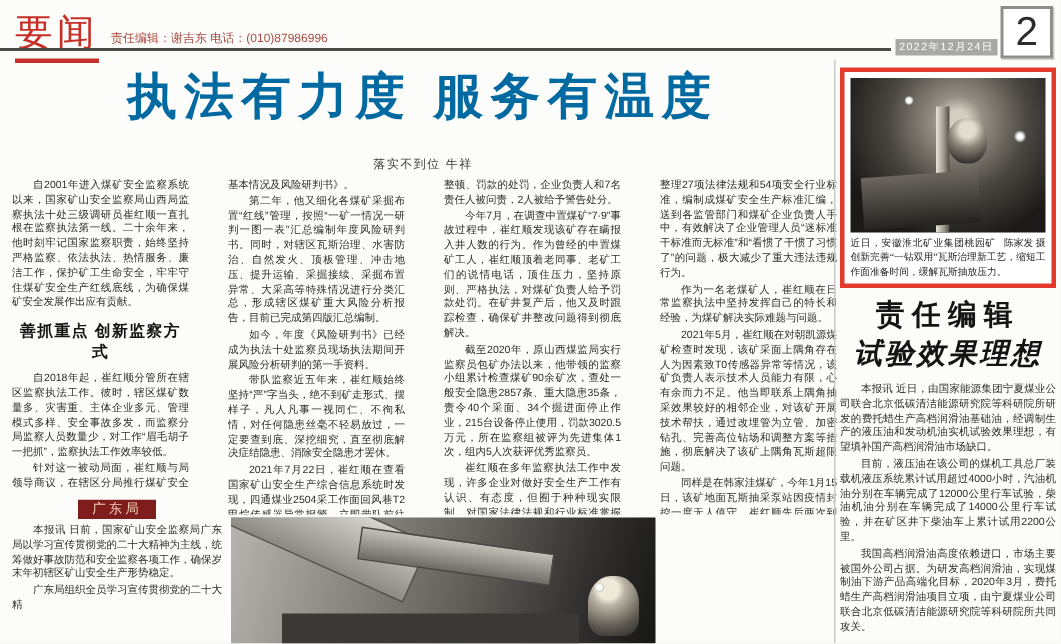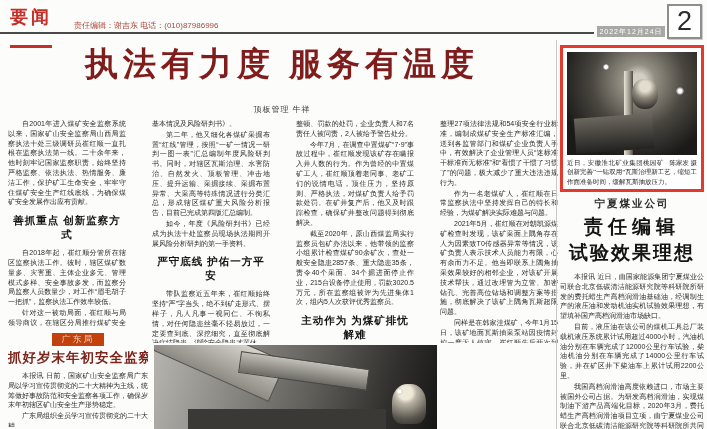--- a/index.html
+++ b/index.html
@@ -1,53 +1,53 @@
 <!DOCTYPE html>
 <html><head>
 <meta charset="utf-8">
 <style>
   * { margin:0; padding:0; box-sizing:border-box; }
   html,body { width:707px; height:429px; }
   body { font-family:"Liberation Sans", sans-serif; background:#e9e9e7; }
   .page { position:relative; width:707px; height:429px; background:#fcfcfa; overflow:hidden; }
 
   
-  .section-label { position:absolute; left:10px; top:5px; font-size:18px; font-weight:bold;
-    color:#c62f27; letter-spacing:3px; border-bottom:3px solid #c62f27; padding-bottom:16px; }
+  .section-label { position:absolute; left:10px; top:5px; font-size:25px; font-weight:normal;
+    color:#c62f27; letter-spacing:3px; border-bottom:3px solid #c62f27; padding-bottom:1px; }
   .editor-line { position:absolute; left:74px; top:20px; font-size:8px; color:#a9493f; }
   .head-rule { position:absolute; left:0; top:32px; width:594px; height:2px; background:#4a4a4a; }
   .masthead { position:absolute; left:594px; top:7px; width:72px; text-align:center;
     font-family:"Liberation Serif", serif; font-size:16px; font-weight:bold; color:#3d3d3b;
     font-style:italic; letter-spacing:0px; white-space:nowrap; }
   .date-box { position:absolute; left:597px; top:26px; width:68px; height:11px; background:#a8a8a4;
     color:#fff; font-size:7px; line-height:11px; text-align:center; letter-spacing:1px; }
   .page-num-box { position:absolute; left:667px; top:4px; width:35px; height:35px; background:#fff;
     border:2px solid #8e8e8a; box-shadow:1px 1px 0 #ccc; font-size:27px; line-height:31px;
     text-align:center; color:#2c2c2c; }
 
   
   .headline { position:absolute; left:8px; top:42px; width:548px; text-align:center;
-    font-size:33px; font-weight:bold; color:#7f1d1d; letter-spacing:5px; }
+    font-size:33px; font-weight:bold; color:#0369a1; letter-spacing:5px; }
   .subtitle { position:absolute; left:8px; top:88px; width:548px; text-align:center;
     font-family:"Liberation Serif", serif; font-size:11px; font-weight:bold; color:#262626; }
   .byline { position:absolute; left:8px; top:104px; width:548px; text-align:center;
     font-size:8px; color:#3c3c3c; letter-spacing:1px; }
 
   .cols { position:absolute; left:8px; top:119px; width:550px; display:flex; gap:26px; }
   .col { width:130px; overflow:hidden; }
   .col.c1 { height:208px; }
   .col.c2, .col.c3, .col.c4 { height:224px; }
   .p, .p-cont { font-size:7px; line-height:1.4; text-align:justify; color:#2b2b2b; margin-bottom:1px; }
   .p { text-indent:2em; }
   .subhead { font-size:10.5px; font-weight:bold; text-align:center; color:#141414;
     margin:7px 0 6px 0; letter-spacing:1px; }
 
   
   .gd { position:absolute; left:8px; top:333px; width:140px; height:94px; overflow:hidden; }
-  .gd-kicker { display:block; width:52px; margin:0 auto 3px auto; background:#c2410c; color:#f3cdb9;
+  .gd-kicker { display:block; width:52px; margin:0 auto 3px auto; background:#7f1d1d; color:#f3cdb9;
     font-size:9px; line-height:13px; text-align:center; letter-spacing:2px; }
   .gd-headline { font-size:13.5px; font-weight:bold; text-align:center; color:#7c241c;
     letter-spacing:1px; margin-bottom:4px; white-space:nowrap; }
 
   
   .photo-mid { position:absolute; left:154px; top:345px; width:283px; height:84px; overflow:hidden;
     background:linear-gradient(105deg,#b7b5b0 0%,#908e89 25%,#615f5a 55%,#302f2d 82%,#161615 100%); }
   .pm-beam1 { position:absolute; left:-6%; top:-18%; width:52%; height:52%; background:
     linear-gradient(180deg,#d6d3cc,#8d8a83); transform:rotate(24deg); border:1px solid #55534f; }
   .pm-beam2 { position:absolute; left:30%; top:18%; width:46%; height:26%; background:
@@ -77,71 +77,68 @@
     background:linear-gradient(180deg,#6b675f,#23221f); transform:rotate(-4deg); }
   .caption { margin-top:3px; font-size:6.5px; line-height:1.45; text-align:justify; color:#242424;
     font-family:"Liberation Serif", serif; }
   .credit { float:right; padding-left:6px; }
 
   .nx { position:absolute; left:560px; top:197px; width:144px; height:232px; overflow:hidden; }
   .nx-kicker { font-family:"Liberation Serif", serif; font-size:10.5px; font-weight:bold;
     text-align:center; color:#2a2a2a; letter-spacing:2px; margin-bottom:3px; }
   .nx-h { font-family:"Liberation Serif", serif; font-size:19px; font-weight:bold; text-align:center;
     color:#141414; letter-spacing:5px; white-space:nowrap; }
-  .nx-h2 { letter-spacing:2px; margin-bottom:6px; }
+  .nx-h2 { letter-spacing:2px; margin-bottom:6px;font-style:italic; }
 </style>
 </head>
 <body>
 
 <div class="page">
 
   <div class="section-label">要闻</div>
   <div class="editor-line">责任编辑：谢吉东  电话：(010)87986996</div>
   <div class="head-rule"></div>
   <div class="date-box">2022年12月24日</div>
   <div class="page-num-box">2</div>
 
   <div class="headline">执法有力度 服务有温度</div>
-  <div class="byline">顶板管理 牛祥</div>
+  <div class="byline">落实不到位 牛祥</div>
 
   <div class="cols">
     <div class="col c1">
       <div class="p">自2001年进入煤矿安全监察系统以来，国家矿山安全监察局山西局监察执法十处三级调研员崔红顺一直扎根在监察执法第一线。二十余年来，他时刻牢记国家监察职责，始终坚持严格监察、依法执法、热情服务、廉洁工作，保护矿工生命安全，牢牢守住煤矿安全生产红线底线，为确保煤矿安全发展作出应有贡献。</div>
       <div class="subhead">善抓重点 创新监察方式</div>
       <div class="p">自2018年起，崔红顺分管所在辖区监察执法工作。彼时，辖区煤矿数量多、灾害重、主体企业多元、管理模式多样、安全事故多发，而监察分局监察人员数量少，对工作“眉毛胡子一把抓”，监察执法工作效率较低。</div>
       <div class="p">针对这一被动局面，崔红顺与局领导商议，在辖区分局推行煤矿安全风险研判工作法，把细化风险分析研判作为监察执法的基础。他梳理企业矿井“三量”、机构设置、生产系统、灾害等级、主要灾害、重大风险等二十余项内容，形成统一模板，组织辖区各煤矿结合实际情况进行填报，再与各煤矿总工程师等人员对上报资料进行反复核实校对，逐矿分析煤矿隐患致灾因素，系统研判矿井重大安全风险，编制完成第一版《辖区煤矿</div>
     </div>
     <div class="col c2">
       <div class="p-cont">基本情况及风险研判书》。</div>
       <div class="p">第二年，他又细化各煤矿采掘布置“红线”管理，按照“一矿一情况一研判一图一表”汇总编制年度风险研判书。同时，对辖区瓦斯治理、水害防治、自然发火、顶板管理、冲击地压、提升运输、采掘接续、采掘布置异常、大采高等特殊情况进行分类汇总，形成辖区煤矿重大风险分析报告，目前已完成第四版汇总编制。</div>
       <div class="p">如今，年度《风险研判书》已经成为执法十处监察员现场执法期间开展风险分析研判的第一手资料。</div>
-      <div class="subhead">严守底线 护佑一方平安</div>
       <div class="p">带队监察近五年来，崔红顺始终坚持“严”字当头，绝不到矿走形式、摆样子，凡人凡事一视同仁、不徇私情，对任何隐患丝毫不轻易放过，一定要查到底、深挖细究，直至彻底解决症结隐患、消除安全隐患才罢休。</div>
       <div class="p">2021年7月22日，崔红顺在查看国家矿山安全生产综合信息系统时发现，四通煤业2504采工作面回风巷T2甲烷传感器异常报警，立即带队前往该矿核查，井下连续工作8小时，查明了该矿相关人员移动传感器躲避监测“假整改”的重大隐患。最终，该矿受到停产</div>
     </div>
     <div class="col c3">
       <div class="p-cont">整顿、罚款的处罚，企业负责人和7名责任人被问责，2人被给予警告处分。</div>
       <div class="p">今年7月，在调查中置煤矿“7·9”事故过程中，崔红顺发现该矿存在瞒报入井人数的行为。作为曾经的中置煤矿工人，崔红顺顶着老同事、老矿工们的说情电话，顶住压力，坚持原则、严格执法，对煤矿负责人给予罚款处罚。在矿井复产后，他又及时跟踪检查，确保矿井整改问题得到彻底解决。</div>
       <div class="p">截至2020年，原山西煤监局实行监察员包矿办法以来，他带领的监察小组累计检查煤矿90余矿次，查处一般安全隐患2857条、重大隐患35条，责令40个采面、34个掘进面停止作业，215台设备停止使用，罚款3020.5万元，所在监察组被评为先进集体1次，组内5人次获评优秀监察员。</div>
-      <div class="subhead">主动作为 为煤矿排忧解难</div>
       <div class="p">崔红顺在多年监察执法工作中发现，许多企业对做好安全生产工作有认识、有态度，但囿于种种现实限制，对国家法律法规和行业标准掌握不全面、理解不深入、落实不到位，安全生产工作往往事倍功半一筹莫展。</div>
 
     </div>
     <div class="col c4">
       <div class="p-cont">整理27项法律法规和54项安全行业标准，编制成煤矿安全生产标准汇编，送到各监管部门和煤矿企业负责人手中，有效解决了企业管理人员“迷标准干标准而无标准”和“看惯了干惯了习惯了”的问题，极大减少了重大违法违规行为。</div>
       <div class="p">作为一名老煤矿人，崔红顺在日常监察执法中坚持发挥自己的特长和经验，为煤矿解决实际难题与问题。</div>
       <div class="p">2021年5月，崔红顺在对朝凯源煤矿检查时发现，该矿采面上隅角存在人为因素致T0传感器异常等情况，该矿负责人表示技术人员能力有限，心有余而力不足。他当即联系上隅角抽采效果较好的相邻企业，对该矿开展技术帮扶，通过改埋管为立管、加密钻孔、完善高位钻场和调整方案等措施，彻底解决了该矿上隅角瓦斯超限问题。</div>
       <div class="p">同样是在韩家洼煤矿，今年1月15日，该矿地面瓦斯抽采泵站因疫情封控一度无人值守。崔红顺先后两次到矿督导，三天内帮助该矿克服困难，通过电缆接引照明、增设临时监测点、加密巡查、采空区封闭等措施，全面恢复抽采泵站一体化联运。</div>
 
     </div>
   </div>
 
   <div class="gd">
     <span class="gd-kicker">广东局</span>
-    <div class="gd-headline">抓好岁末年初安全监察</div>
     <div class="p">本报讯 日前，国家矿山安全监察局广东局以学习宣传贯彻党的二十大精神为主线，统筹做好事故防范和安全监察各项工作，确保岁末年初辖区矿山安全生产形势稳定。</div>
     <div class="p">广东局组织全员学习宣传贯彻党的二十大精</div>
   </div>
 
   <div class="photo-mid">
     <div class="pm-beam1"></div>
     <div class="pm-beam2"></div>
     <div class="pm-base"></div>
     <div class="pm-miner"></div>
     <div class="pm-lamp"></div>
@@ -156,21 +153,20 @@
       <div class="pr-lamp1"></div>
       <div class="pr-lamp2"></div>
       <div class="pr-machine"></div>
     </div>
     <div class="caption">
       <span class="credit">陈家发 摄</span><span>近日，安徽淮北矿业集团桃园矿创新完善“一钻双用”瓦斯治理新工艺，缩短工作面准备时间，缓解瓦斯抽放压力。</span>
     </div>
   </div>
 
   <div class="nx">
-    <div class="nx-kicker">宁夏煤业公司</div>
     <div class="nx-h">责任编辑</div>
     <div class="nx-h nx-h2">试验效果理想</div>
     <div class="p">本报讯 近日，由国家能源集团宁夏煤业公司联合北京低碳清洁能源研究院等科研院所研发的费托蜡生产高档润滑油基础油，经调制生产的液压油和发动机油实机试验效果理想，有望填补国产高档润滑油市场缺口。</div>
     <div class="p">目前，液压油在该公司的煤机工具总厂装载机液压系统累计试用超过4000小时，汽油机油分别在车辆完成了12000公里行车试验，柴油机油分别在车辆完成了14000公里行车试验，并在矿区井下柴油车上累计试用2200公里。</div>
     <div class="p">我国高档润滑油高度依赖进口，市场主要被国外公司占据。为研发高档润滑油，实现煤制油下游产品高端化目标，2020年3月，费托蜡生产高档润滑油项目立项，由宁夏煤业公司联合北京低碳清洁能源研究院等科研院所共同攻关。</div>
 
   </div>
 
 </div>
 

